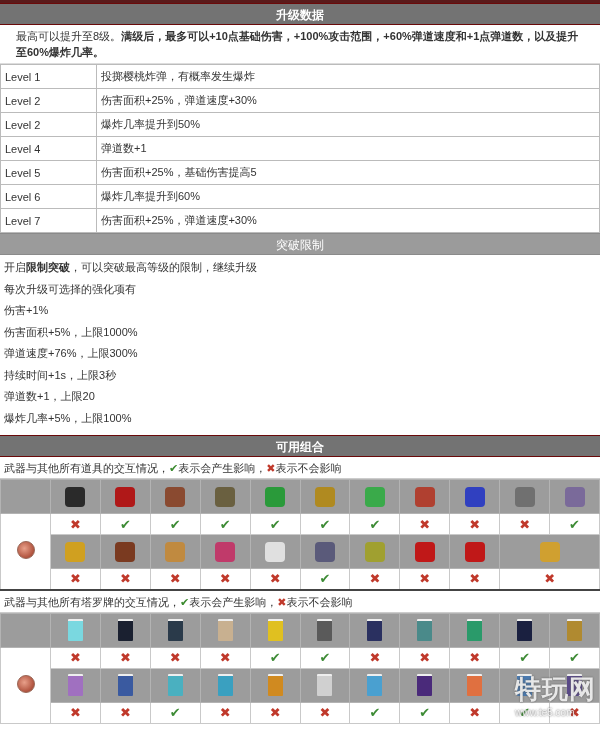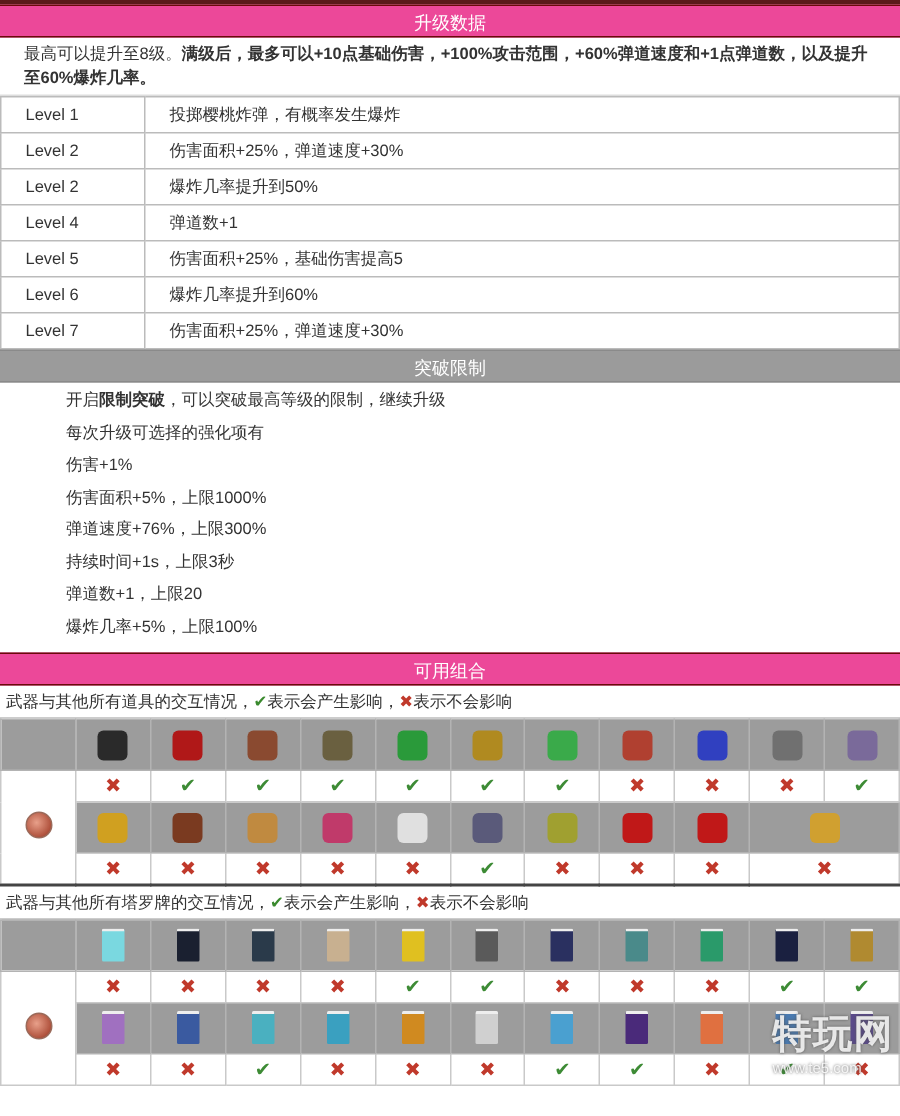--- a/index.html
+++ b/index.html
@@ -1,28 +1,28 @@
 <!DOCTYPE html>
 <html><head>
 <meta charset="utf-8">
 <style>
   * { box-sizing: border-box; margin: 0; padding: 0; }
   html, body { width: 600px; height: 744px; overflow: hidden; background: #fff; }
   body { font-family: "Liberation Sans", "DejaVu Sans", sans-serif; font-size: 11px; color: #333; }
   .wrap { width: 600px; position: relative; }
   .top-strip { height: 3px; background: #5a1a1a; }
-  .sec-head { background: #ec4899; color: #fff; text-align: center; font-weight: normal; font-size: 12px; height: 22px; line-height: 22px; border-top: 1px solid #6a0a0a; border-bottom: 1px solid #6a0a0a; }
+  .sec-head { background: #737373; color: #fff; text-align: center; font-weight: bold; font-size: 12px; height: 22px; line-height: 22px; border-top: 1px solid #6a0a0a; border-bottom: 1px solid #6a0a0a; }
   .sec-head.grey { background: #9b9b9b; border-color: #8a8a8a; font-weight: normal; }
   .intro { padding: 3px 16px; line-height: 16px; font-size: 11px; color: #333; border-bottom: 1px solid #ddd; }
   .intro b { font-weight: bold; }
   table.levels { width: 600px; border-collapse: collapse; }
-  table.levels td { border: 1px solid #bbb; height: 24px; padding: 0 16px; font-size: 11px; color: #333; }
+  table.levels td { border: 1px solid #bbb; height: 24px; padding: 0 4px; font-size: 11px; color: #333; }
   table.levels td.lv { width: 96px; }
   .lb-body { padding: 2px 4px 6px; }
-  .lb-body .line { height: 21.5px; line-height: 21.5px; font-size: 11px; color: #333; margin-left: 40px; }
+  .lb-body .line { height: 21.5px; line-height: 21.5px; font-size: 11px; color: #333; }
   .combo-caption { height: 22px; line-height: 22px; padding-left: 4px; font-size: 11px; color: #333; border-bottom: 1px solid #ccc; }
   .chk { color: #3a8a2e; font-weight: bold; }
   .crs { color: #c0392b; font-weight: bold; }
   table.grid { width: 600px; border-collapse: collapse; table-layout: fixed; }
   table.grid td { border: 1px solid #c9c9c9; text-align: center; vertical-align: middle; }
   table.grid tr.icons td { background: #9c9c9c; height: 34px; border-color: #b3b3b3; }
   table.grid tr.marks td { background: #fff; height: 21px; }
   table.grid td.wpn { background: #fff !important; width: 50px; }
   table.grid td.blank { background: #9c9c9c; }
   .mk { font-size: 13px; font-weight: bold; }

